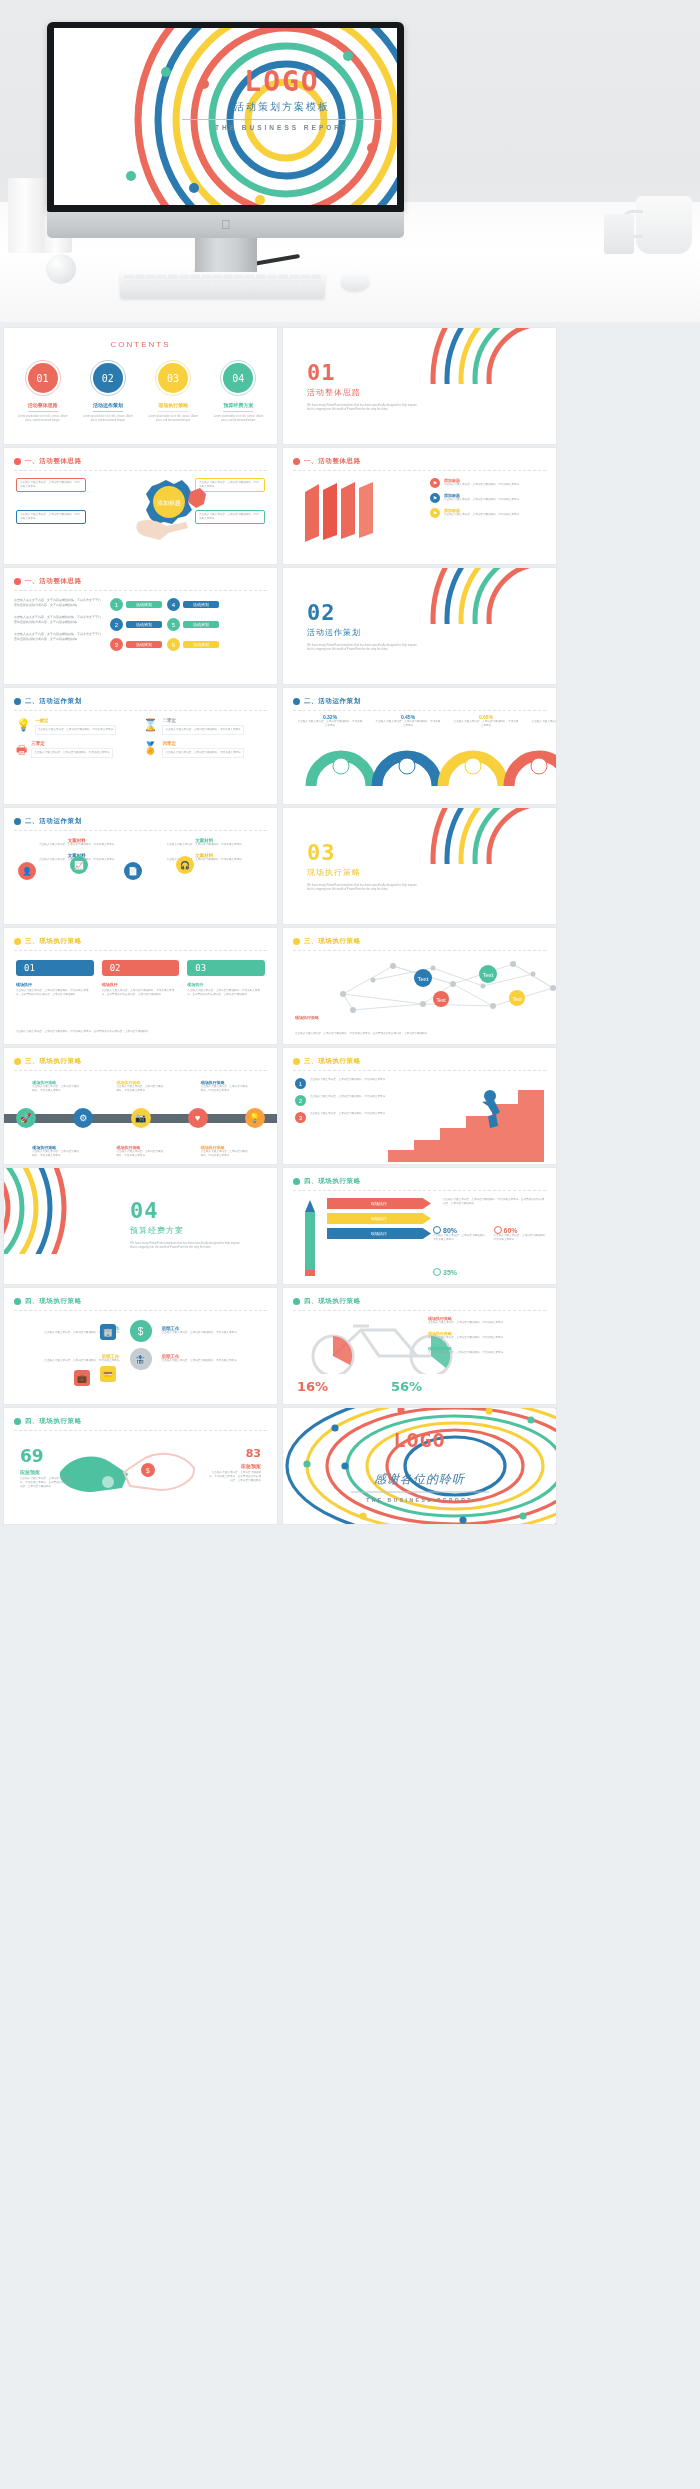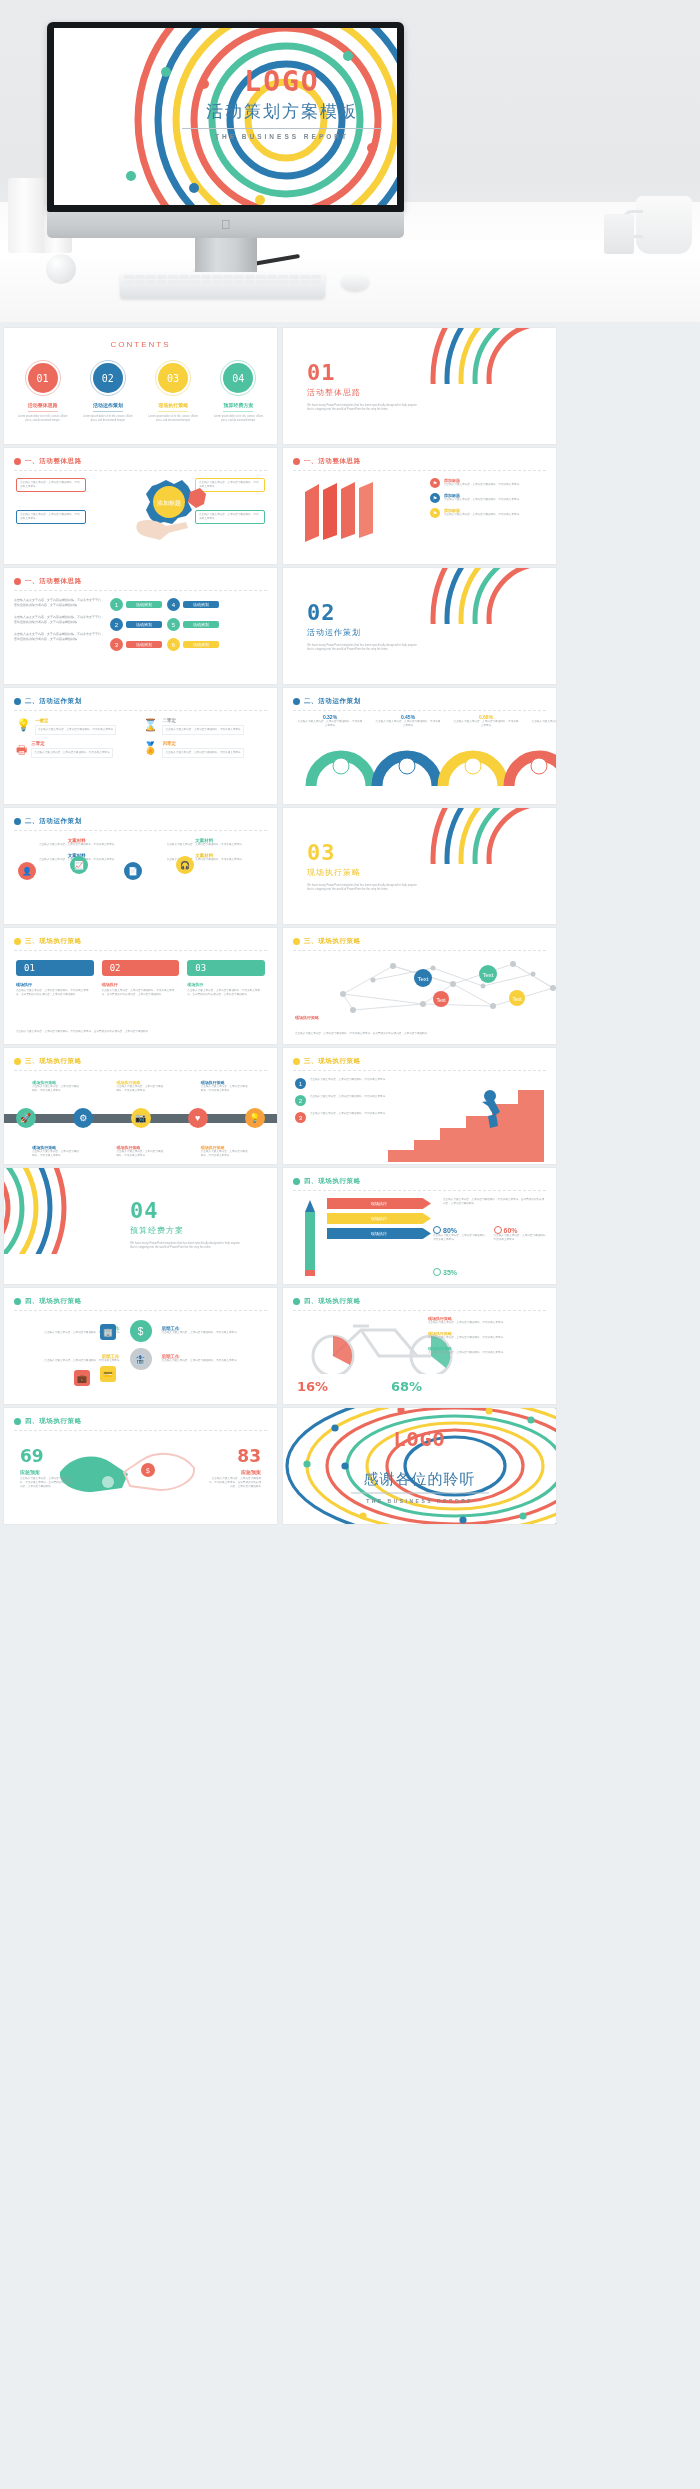--- a/index.html
+++ b/index.html
@@ -92,21 +92,21 @@
   
   .cover { position:absolute; inset:0; background:#fff; overflow:hidden; }
   .cover-title {
     position:absolute; left:118px; top:40px; width:220px; text-align:center; z-index:4;
   }
   .logo-word {
     font-family:"DejaVu Sans Mono", monospace; font-weight:700; font-size:28px;
     letter-spacing:2px; color:#ec6a5c; line-height:1;
   }
   .cover-sub {
-    font-size:17px; color:#3c7ba8; letter-spacing:2px; margin-top:4px;
+    font-size:10px; color:#3c7ba8; letter-spacing:2px; margin-top:4px;
     font-family:Liberation Sans, sans-serif;
   }
   .cover-rule { height:1px; background:#b9c4cc; margin:5px 10px 4px 10px; }
   .cover-eng {
     font-size:6.5px; letter-spacing:3px; color:#7d8a93; font-weight:600;
   }
 
   
   .grid {
     position:absolute; top:328px; left:0; width:560px;
@@ -160,21 +160,21 @@
 
   .footer-strip { position:absolute; left:0; bottom:0; width:700px; height:14px; background:#eceff1; }
 
   
   .end-cover { position:relative; width:100%; height:100%; overflow:hidden; background:#fff; }
   .end-center {
     position:absolute; left:50%; top:50%; transform:translate(-50%,-50%);
     text-align:center; z-index:5; width:150px;
   }
   .end-logo { font-family:"DejaVu Sans Mono",monospace;font-weight:700;font-size:20px;color:#ec6a5c;letter-spacing:1px;line-height:1;}
-  .end-sub { font-size:15px;color:#3c7ba8;letter-spacing:1px;margin-top:21px;font-family:"DejaVu Sans",sans-serif;}
+  .end-sub { font-size:12px;color:#3c7ba8;letter-spacing:1px;margin-top:21px;font-family:"DejaVu Sans",sans-serif;font-style:italic;}
   .end-rule{height:1px;background:#b9c4cc;margin:4px 6px;}
   .end-eng{font-size:5px;letter-spacing:2.5px;color:#7d8a93;font-weight:600;}
 </style>
 </head>
 <body>
 
 <div class="hero">
   <div class="wallline"></div>
   <div class="desk"></div>
   <div class="vase"></div>
@@ -835,21 +835,21 @@
     <svg width="180" height="58" viewBox="0 0 180 58" style="position:absolute;left:16px;top:28px">
       <g fill="none" stroke="#d9dde0" stroke-width="3">
         <circle cx="34" cy="40" r="20"></circle>
         <circle cx="132" cy="40" r="20"></circle>
         <path d="M34 40 L62 14 L96 14 L118 40 M62 14 L80 40 L132 40 M54 10 L70 10"></path>
       </g>
       <path d="M34 40 L34 20 A20 20 0 0 1 51 49 Z" fill="#ec6a5c" opacity="0.85"></path>
       <path d="M132 40 L132 20 A20 20 0 0 1 147 52 Z" fill="#4ec2a0" opacity="0.85"></path>
     </svg>
     <div style="position:absolute;left:14px;bottom:10px;font-size:13px;color:#ec6a5c;font-weight:700;font-family:'DejaVu Sans',sans-serif">16%</div>
-    <div style="position:absolute;left:108px;bottom:10px;font-size:13px;color:#4ec2a0;font-weight:700;font-family:'DejaVu Sans',sans-serif">68%</div>
+    <div style="position:absolute;left:108px;bottom:10px;font-size:13px;color:#4ec2a0;font-weight:700;font-family:'DejaVu Sans',sans-serif">56%</div>
     <div style="position:absolute;right:10px;top:28px;width:118px">
       <div style="margin-bottom:6px">
         <div style="font-size:4px;color:#ec6a5c;font-weight:700">现场执行策略</div>
         <div class="lorem">点击输入需要文字内容，文字内容需概括精炼，不用多余文字字符</div>
       </div>
       <div style="margin-bottom:6px">
         <div style="font-size:4px;color:#f0c52e;font-weight:700">现场执行策略</div>
         <div class="lorem">点击输入需要文字内容，文字内容需概括精炼，不用多余文字字符</div>
       </div>
       <div>
@@ -871,21 +871,21 @@
       <path d="M142 26 C130 10 106 8 90 18 L72 30 L78 44 L108 48 C126 48 144 38 142 26 Z" fill="none" stroke="#f5c8c2" stroke-width="2"></path>
       <circle cx="96" cy="28" r="7" fill="#ec6a5c"></circle>
       <text x="96" y="31" font-size="7" fill="#fff" text-anchor="middle" font-family="DejaVu Sans">$</text>
     </svg>
     <div style="position:absolute;left:16px;top:40px">
       <div style="font-size:17px;color:#4ec2a0;font-weight:700;font-family:'DejaVu Sans',sans-serif;line-height:1">69</div>
       <div style="font-size:5px;color:#4ec2a0;font-weight:700;margin-top:4px">应急预案</div>
       <div class="lorem" style="width:52px;margin-top:2px">点击输入需要文字内容，文字内容需概括精炼，不用多余文字字符，言简意赅的说明分项内容，文字内容需概括精炼</div>
     </div>
     <div style="position:absolute;right:16px;top:40px;text-align:right">
-      <div style="font-size:17px;color:#ec6a5c;font-weight:700;font-family:'DejaVu Sans',sans-serif;line-height:1">83</div>
+      <div style="font-size:11px;color:#ec6a5c;font-weight:700;font-family:'DejaVu Sans',sans-serif;line-height:1">83</div>
       <div style="font-size:5px;color:#ec6a5c;font-weight:700;margin-top:4px">应急预案</div>
       <div class="lorem" style="width:52px;margin-top:2px;margin-left:auto">点击输入需要文字内容，文字内容需概括精炼，不用多余文字字符，言简意赅的说明分项内容，文字内容需概括精炼</div>
     </div>
   </div>
 
   <div class="slide">
     <div class="end-cover">
       <svg width="343" height="116" viewBox="0 0 343 116" style="position:absolute;inset:0">
         <g fill="none" stroke-width="3.2">
           <ellipse cx="172" cy="58" rx="168" ry="74" stroke="#2b7ab0"></ellipse>

